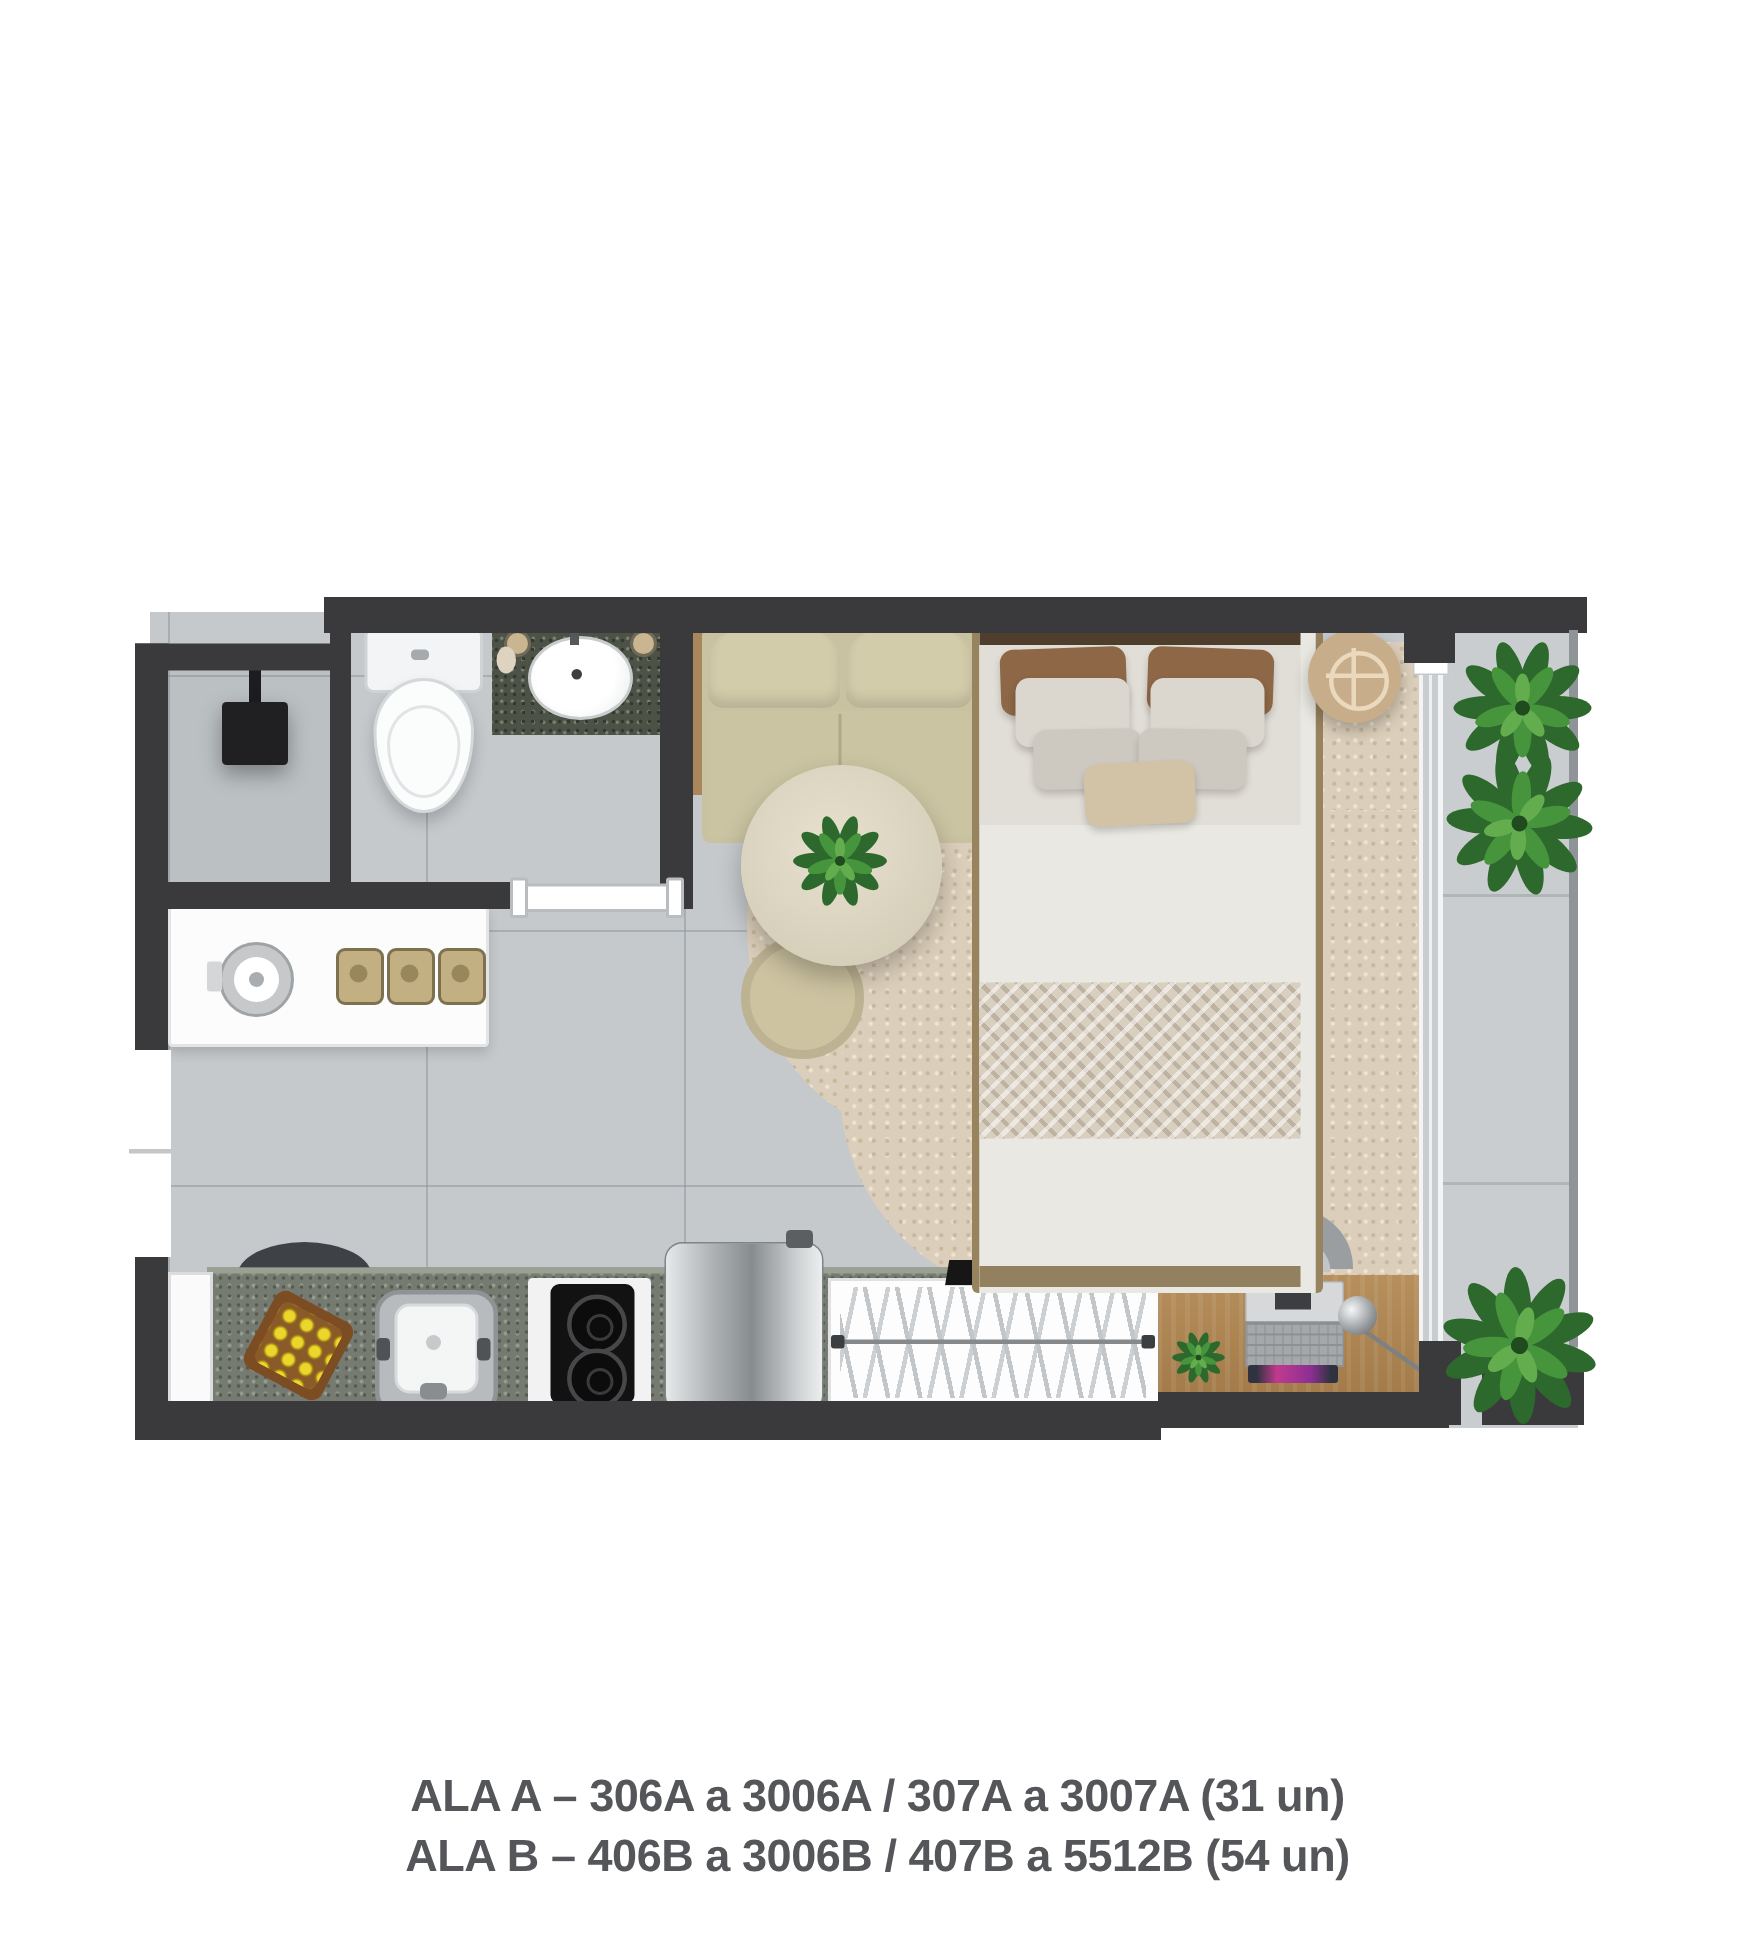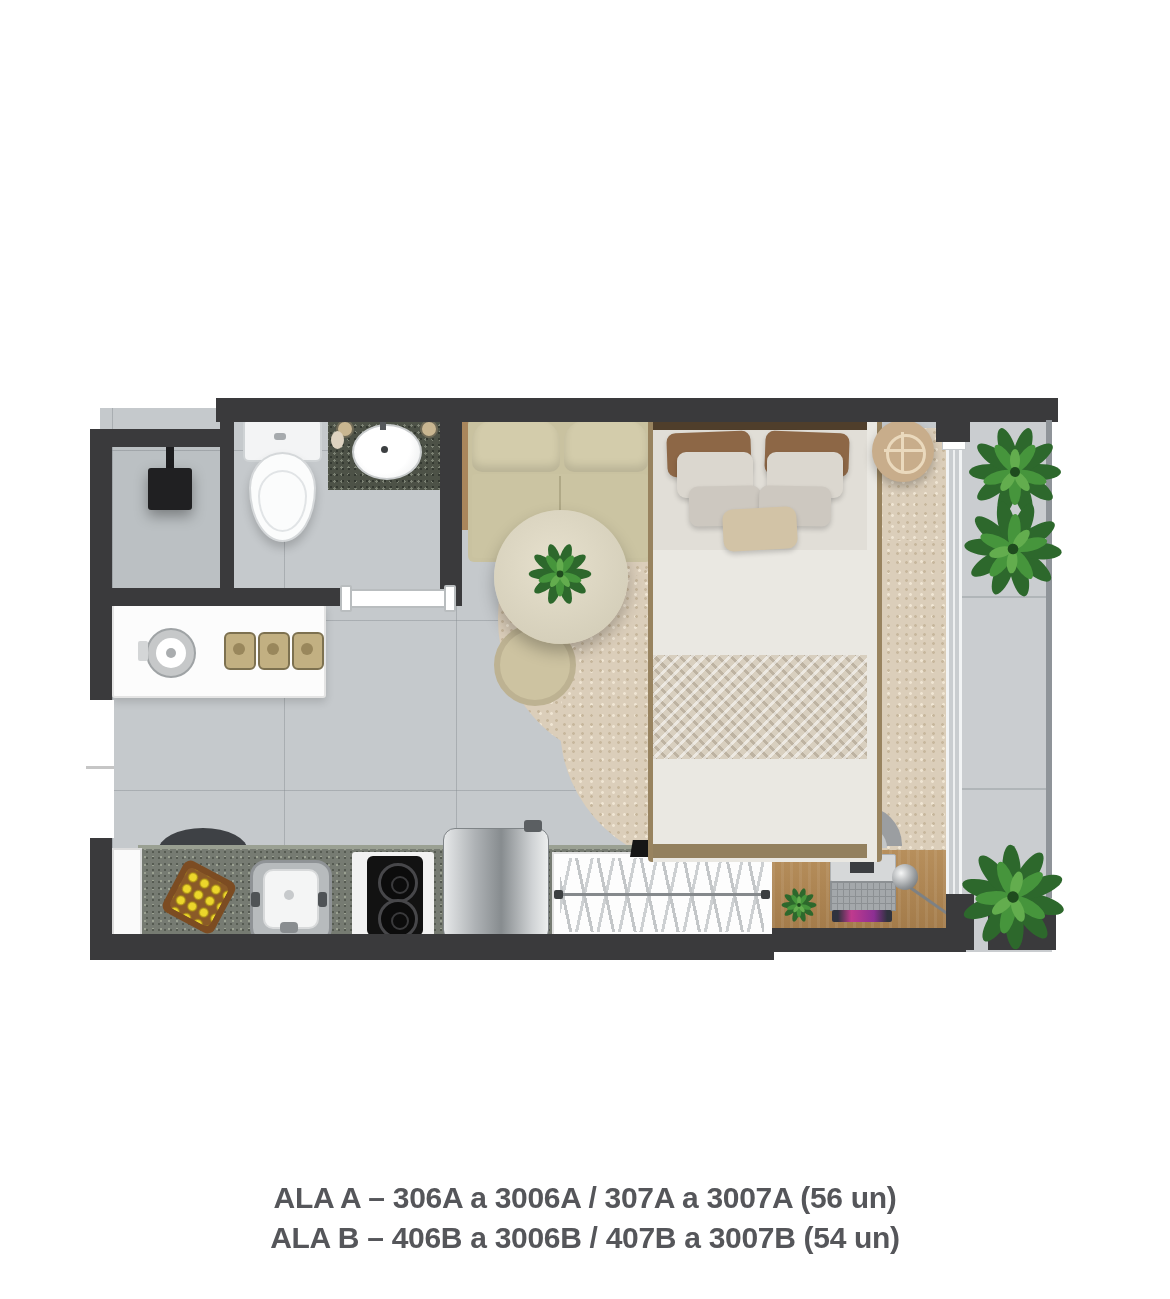--- a/index.html
+++ b/index.html
@@ -337,17 +337,17 @@
       <use href="#plantG"></use>
     </svg>
   <svg class="plant plant-top2" viewBox="-50 -50 100 100">
       <use href="#plantG" transform="rotate(40)"></use>
     </svg>
   <svg class="plant plant-bottom" viewBox="-50 -50 100 100">
       <use href="#plantG" transform="rotate(15)"></use>
     </svg>
 
   <div class="abs caption">
-    <div>ALA A – 306A a 3006A / 307A a 3007A (56 un)</div>
-    <div>ALA B – 406B a 3006B / 407B a 3007B (54 un)</div>
+    <div>ALA A – 306A a 3006A / 307A a 3007A (31 un)</div>
+    <div>ALA B – 406B a 3006B / 407B a 5512B (54 un)</div>
   </div>
 
 </div>
 
 </body></html>

